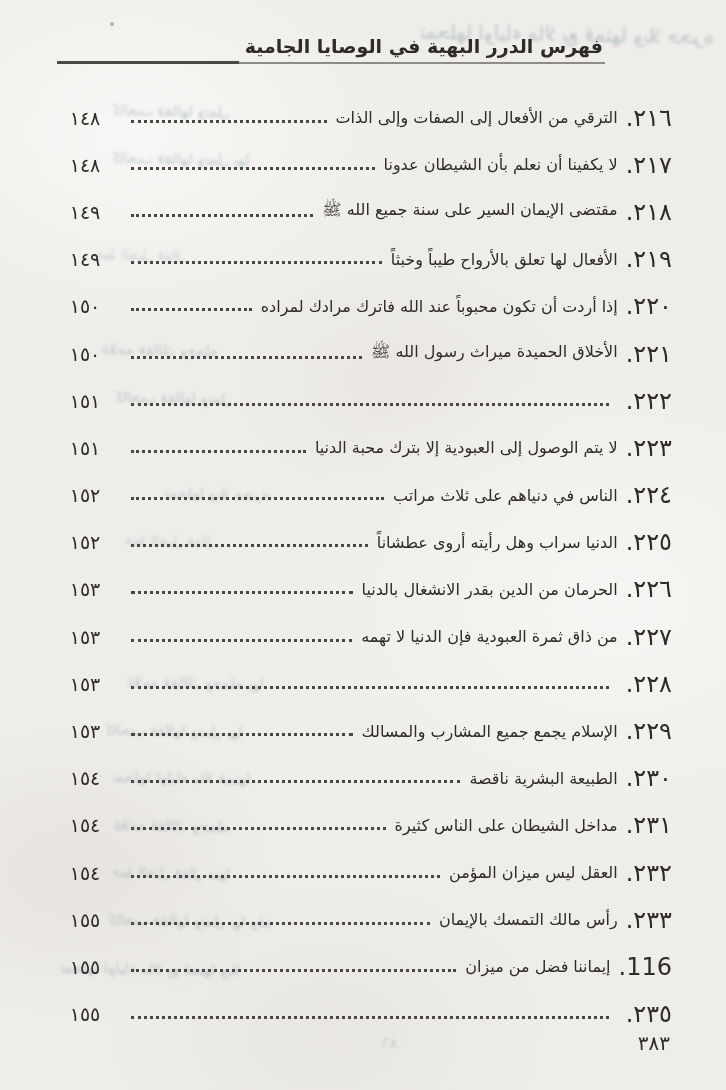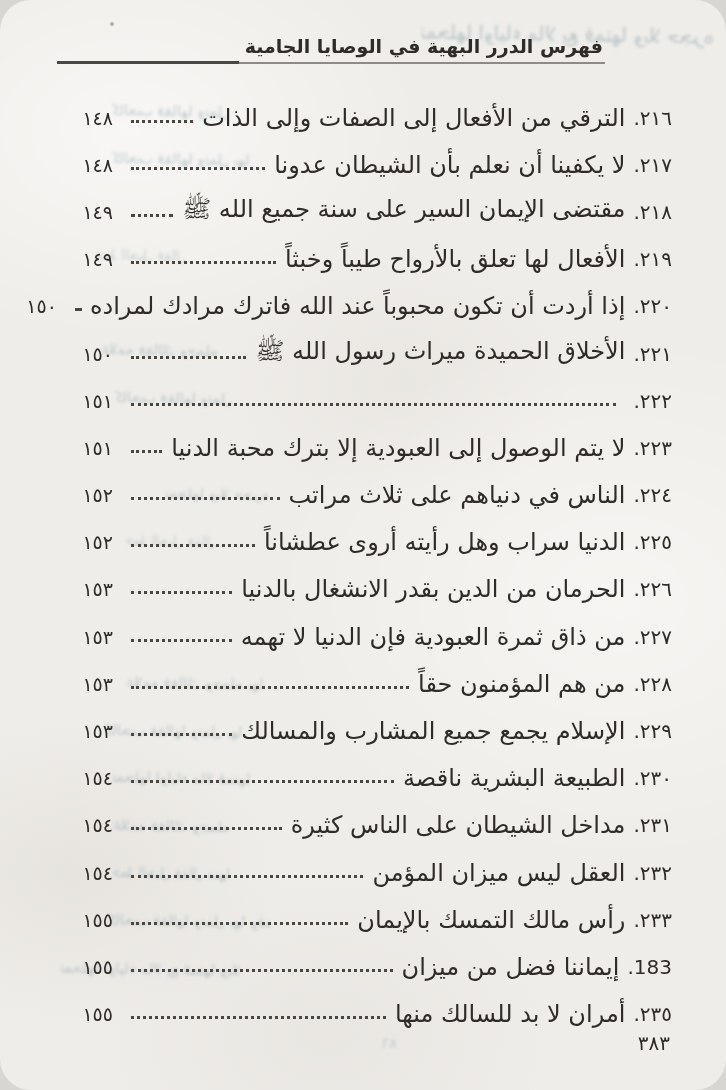--- a/index.html
+++ b/index.html
@@ -11,21 +11,20 @@
     direction:rtl;
     font-family:"DejaVu Sans",sans-serif;
     color:#2e2b28;
     background-color:#efede9;
     background-image:
       radial-gradient(ellipse 420px 300px at 18% 12%, rgba(255,255,255,.55), rgba(255,255,255,0) 70%),
       radial-gradient(ellipse 500px 380px at 85% 55%, rgba(255,255,255,.45), rgba(255,255,255,0) 70%),
       radial-gradient(ellipse 300px 220px at 10% 80%, rgba(190,184,172,.18), rgba(190,184,172,0) 70%),
       radial-gradient(ellipse 260px 180px at 55% 35%, rgba(198,192,182,.14), rgba(198,192,182,0) 70%),
       radial-gradient(ellipse 340px 240px at 45% 95%, rgba(200,196,188,.16), rgba(200,196,188,0) 70%);
-    border-radius: 31px;
   }
 
   
   .hdr{
     position:absolute;
     top:34px;left:57px;width:548px;
     display:flex;
     flex-direction:row;          
     align-items:flex-end;
   }
@@ -50,42 +49,43 @@
     top:94px;right:54px;left:57px;
   }
   .row{
     display:flex;
     flex-direction:row;
     align-items:center;
     height:47.2px;
     direction:rtl;
   }
   .num{
-    font-size:20px;
+    font-size:24px;
     white-space:nowrap;
     margin-left:8px;
     flex:0 0 auto;
   }
   .title{
-    font-size:24px;
+    font-size:16px;
     white-space:nowrap;
     flex:0 0 auto;
   }
   .dots{
     flex:1 1 0;
     min-width:6px;
     overflow:hidden;
     height:16px;
     margin:0 9px 9px 18px;
     border-bottom:3px dotted #4a4743;
     align-self:center;
   }
   .pg{
     flex:0 0 auto;
     width:56px;
+    text-align:center;
     font-size:19px;
     letter-spacing:1px;
   }
 
   
   .ftr{
     position:absolute;
     top:1031px;left:0;right:56px;
     font-size:20px;
     letter-spacing:2px;
@@ -234,21 +234,20 @@
 
   <div class="row">
     <span class="num">٢٢٧.</span>
     <span class="title">من ذاق ثمرة العبودية فإن الدنيا لا تهمه</span>
     <span class="dots"></span>
     <span class="pg">١٥٣</span>
   </div>
 
   <div class="row">
     <span class="num">٢٢٨.</span>
-    <span class="title">من هم المؤمنون حقاً</span>
     <span class="dots"></span>
     <span class="pg">١٥٣</span>
   </div>
 
   <div class="row">
     <span class="num">٢٢٩.</span>
     <span class="title">الإسلام يجمع جميع المشارب والمسالك</span>
     <span class="dots"></span>
     <span class="pg">١٥٣</span>
   </div>
@@ -275,29 +274,28 @@
   </div>
 
   <div class="row">
     <span class="num">٢٣٣.</span>
     <span class="title">رأس مالك التمسك بالإيمان</span>
     <span class="dots"></span>
     <span class="pg">١٥٥</span>
   </div>
 
   <div class="row">
-    <span class="num">183.</span>
+    <span class="num">116.</span>
     <span class="title">إيماننا فضل من ميزان</span>
     <span class="dots"></span>
     <span class="pg">١٥٥</span>
   </div>
 
   <div class="row">
     <span class="num">٢٣٥.</span>
-    <span class="title">أمران لا بد للسالك منها</span>
     <span class="dots"></span>
     <span class="pg">١٥٥</span>
   </div>
 </main>
 
   <footer class="ftr">
     <span>٣٨٣</span>
   </footer>
 
 </div>

